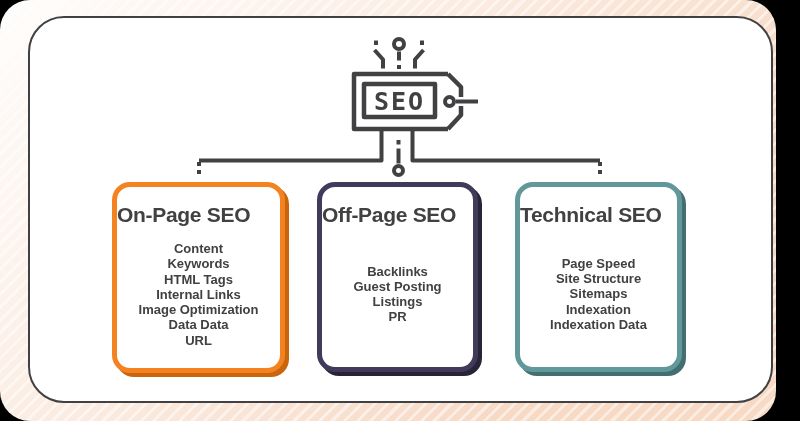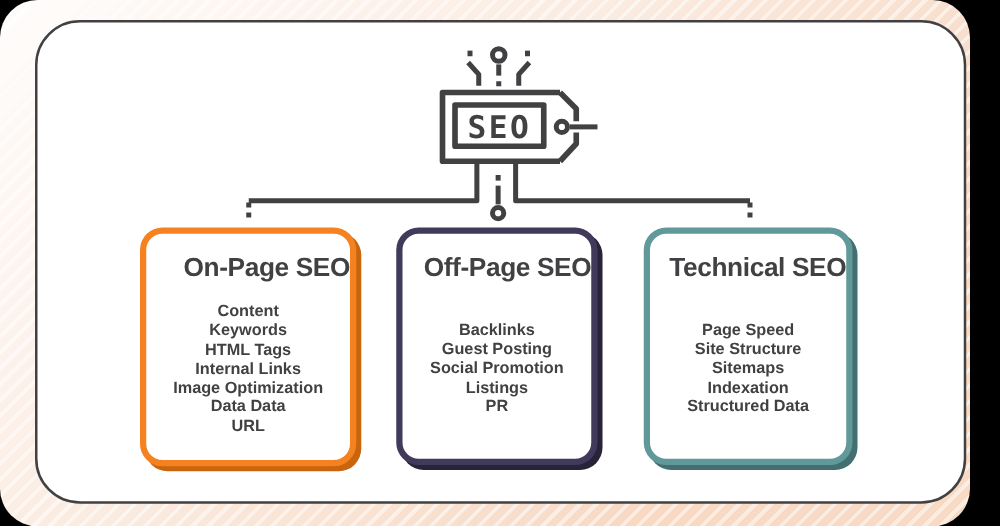--- a/index.html
+++ b/index.html
@@ -29,21 +29,21 @@
   .box{
     position:absolute;top:182px;height:190px;box-sizing:border-box;background:#fff;
     border:5px solid var(--accent);border-radius:18px;
     box-shadow:4px 4px 0 var(--shadow);
     display:flex;flex-direction:column;
   }
   .box-0{left:112px;width:173px;height:191px;}
   .box-1{left:317px;width:161px;}
   .box-2{left:515px;width:167px;}
   .box-title{
-    padding-top:16px;text-align:right;font-weight:bold;font-size:21px;
+    padding-top:16px;text-align:left;font-weight:bold;font-size:21px;
     letter-spacing:-0.3px;white-space:nowrap;color:var(--text,#414042);
   }
   .box-items{
     flex:1;display:flex;flex-direction:column;justify-content:center;align-items:center;
     list-style:none;margin:0 0 6px 0;padding:0;
     font-weight:bold;font-size:13px;line-height:1.17;text-align:center;
     color:var(--text,#414042);white-space:nowrap;
   }
 </style>
 </head>
@@ -99,29 +99,28 @@
       <li>Data Data</li>
       <li>URL</li>
     </ul>
   </div>
 
   <div class="box box-1" style="--accent: #413a5b; --shadow: #292338;">
     <div class="box-title">Off-Page SEO</div>
     <ul class="box-items">
       <li>Backlinks</li>
       <li>Guest Posting</li>
-      <li>Social Promotion</li>
       <li>Listings</li>
       <li>PR</li>
     </ul>
   </div>
 
   <div class="box box-2" style="--accent: #61989a; --shadow: #436f71;">
     <div class="box-title">Technical SEO</div>
     <ul class="box-items">
       <li>Page Speed</li>
       <li>Site Structure</li>
       <li>Sitemaps</li>
       <li>Indexation</li>
-      <li>Structured Data</li>
+      <li>Indexation Data</li>
     </ul>
   </div>
 </div>
 
 </body></html>

